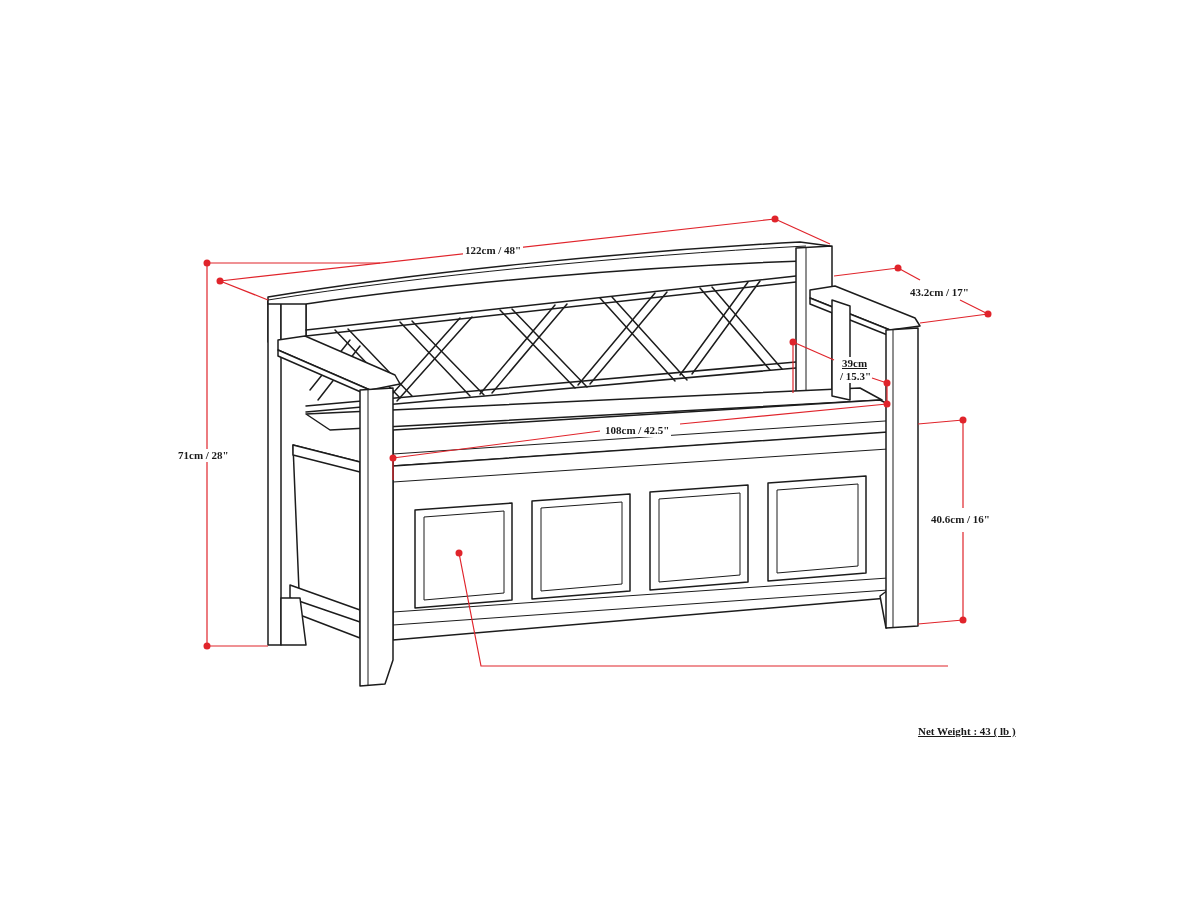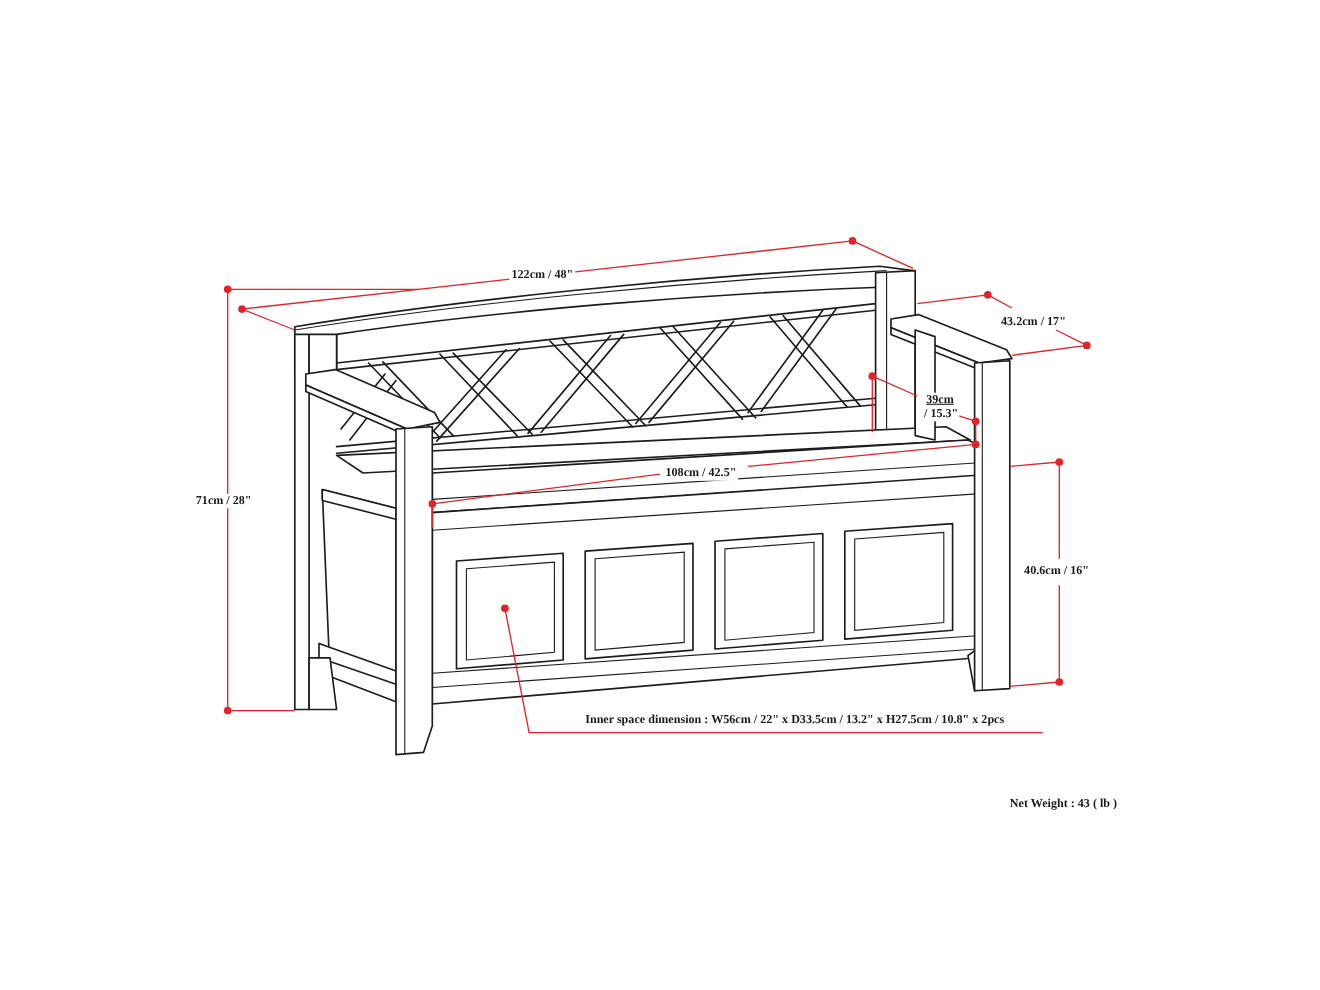--- a/index.html
+++ b/index.html
@@ -186,16 +186,15 @@
     </g>
   </svg>
 
   <div class="lbl" style="left:463px; top:244px;">122cm / 48"</div>
   <div class="lbl" style="left:908px; top:286px;">43.2cm / 17"</div>
   <div class="lbl" style="left:176px; top:449px;">71cm / 28"</div>
   <div class="lbl" style="left:842px; top:357px; padding:0;text-decoration:underline;">39cm</div>
   <div class="lbl" style="left:840px; top:370px; padding:0;">/ 15.3"</div>
   <div class="lbl" style="left:603px; top:424px;">108cm / 42.5"</div>
   <div class="lbl" style="left:929px; top:513px;">40.6cm / 16"</div>
-  <div class="lbl" style="left:530px; top:648px;">Inner space dimension : W56cm / 22" x D33.5cm / 13.2" x H27.5cm / 10.8" x 2pcs</div>
-  <div class="lbl" style="left:916px; top:725px;">Net Weight : 43 ( lb )</div>
+  <div class="lbl" style="left:916px; top:725px;text-decoration:underline;">Net Weight : 43 ( lb )</div>
 
 </div>
 
 </body></html>

